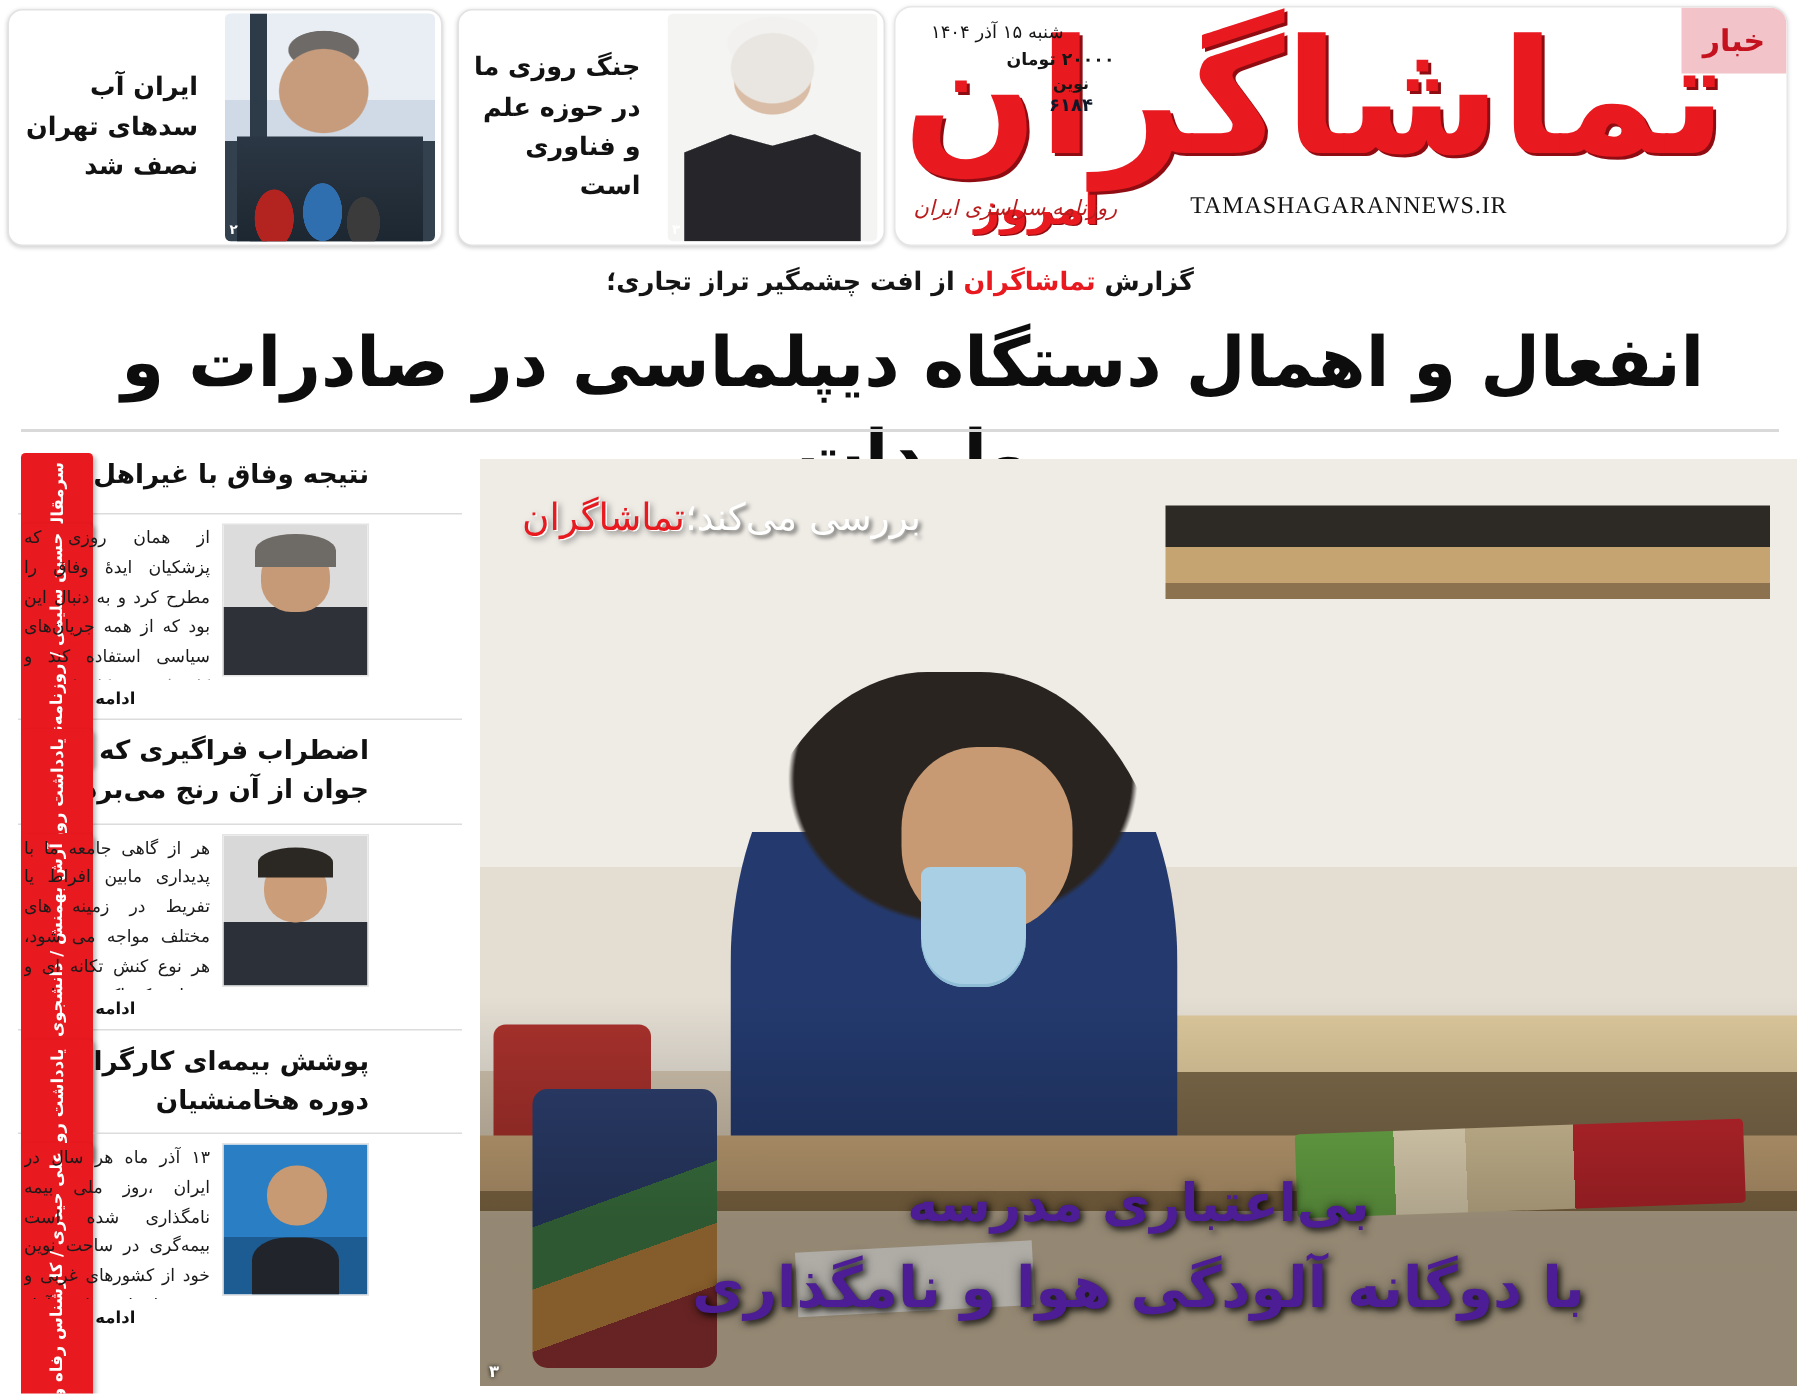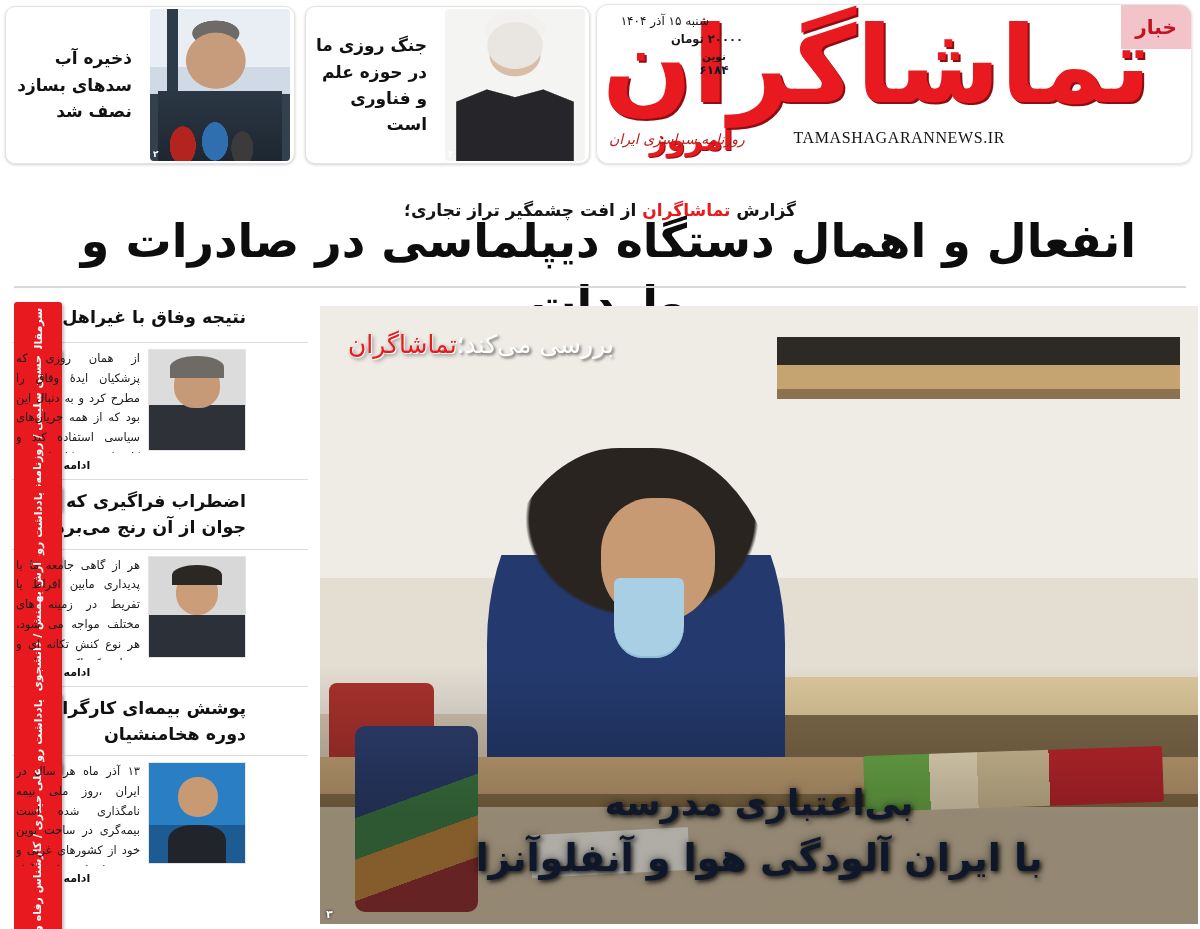--- a/index.html
+++ b/index.html
@@ -116,21 +116,21 @@
   }
   .mh-date { font-size:12px; font-weight:normal; color:#151515; white-space:nowrap;
              position:absolute; top:4px; left:-8px; width:110px;text-align:right; }
   .mh-price { font-size:11.5px; font-weight:bold; color:#151515; position:absolute; top:22px; left:50px; width:100px; }
   .mh-issue-lbl { font-size:10.5px; font-weight:bold; color:#151515; position:absolute; top:40px; left:72px; width:70px;}
   .mh-issue-num { font-size:12px; font-weight:bold; color:#0f172a; position:absolute; top:53px; left:72px; width:70px;}
 
   
   .kicker {
     position:absolute; top:178px; left:0; width:1200px; text-align:center;
-    font-size:17px; font-weight:bold; color:#151515; direction:rtl;margin-top:22px;
+    font-size:17px; font-weight:bold; color:#151515; direction:rtl;
   }
   .kicker .brand { color:#e8191f; }
   .headline {
     position:absolute; top:210px; left:0; width:1200px; text-align:center;
     font-size:46px; font-weight:bold; color:#0d0d0d; direction:rtl;
     letter-spacing:-.5px; line-height:1.35;padding-left:17px;
   }
   .hl-rule { position:absolute; top:286px; left:14px; width:1172px; height:2px; background:#d9d9d9;}
 
   
@@ -211,37 +211,37 @@
   .mp-shade{ position:absolute; inset:0; background:linear-gradient(0deg, rgba(0,0,0,.28) 0 18%, transparent 42%); }
 
   .mp-badge {
     position:absolute; top:24px; left:28px; direction:rtl;
     font-size:25px; font-weight:normal; color:#fff;
     text-shadow: 2px 2px 3px rgba(0,0,0,.55);
   }
   .mp-badge .brand { color:#e8191f; text-shadow: 1px 1px 0 #fff, 2px 2px 4px rgba(0,0,0,.5); }
   .mp-caption {
     position:absolute; left:0; right:0; bottom:38px; text-align:center; direction:rtl;
-    color:#0f172a; font-weight:bold; line-height:1.45;
+    color:#4c1d95; font-weight:bold; line-height:1.45;
     text-shadow: 2px 2px 4px rgba(0,0,0,.7), 0 0 8px rgba(0,0,0,.5);
   }
   .mp-cap1 { font-size:35px; }
   .mp-cap2 { font-size:38px; margin-top:2px; }
   .mp-pagenum { position:absolute; left:6px; bottom:3px; font-size:11px; color:#fff; font-weight:bold;
     text-shadow:0 0 3px #000;}
 </style>
 </head>
 <body>
 
 <div class="page">
 
   <div class="topstrip">
 
     <div class="newsbox one">
-      <div class="nb-text">ذخیره آب سدهای بسازد نصف شد</div>
+      <div class="nb-text">ایران آب سدهای تهران نصف شد</div>
       <div class="nb-photo">
         <div class="ph-water"></div>
         <div class="nb-pagenum">۲</div>
       </div>
     </div>
 
     <div class="newsbox two">
       <div class="nb-text">جنگ روزی ما در حوزه علم و فناوری است</div>
       <div class="nb-photo">
         <div class="ph-aref"></div>
@@ -345,18 +345,18 @@
       <div class="mp-bag"></div>
       <div class="mp-books"></div>
       <div class="mp-paper"></div>
       <div class="mp-shade"></div>
     </div>
     <div class="mp-badge">
       <span> بررسی می‌کند؛</span><span class="brand">تماشاگران</span>
     </div>
     <div class="mp-caption">
       <div class="mp-cap1">بی‌اعتباری مدرسه</div>
-      <div class="mp-cap2">با ایران آلودگی هوا و آنفلوآنزا</div>
+      <div class="mp-cap2">با دوگانه آلودگی هوا و نامگذاری</div>
     </div>
     <div class="mp-pagenum">۳</div>
   </div>
 
 </div>
 
 </body></html>

